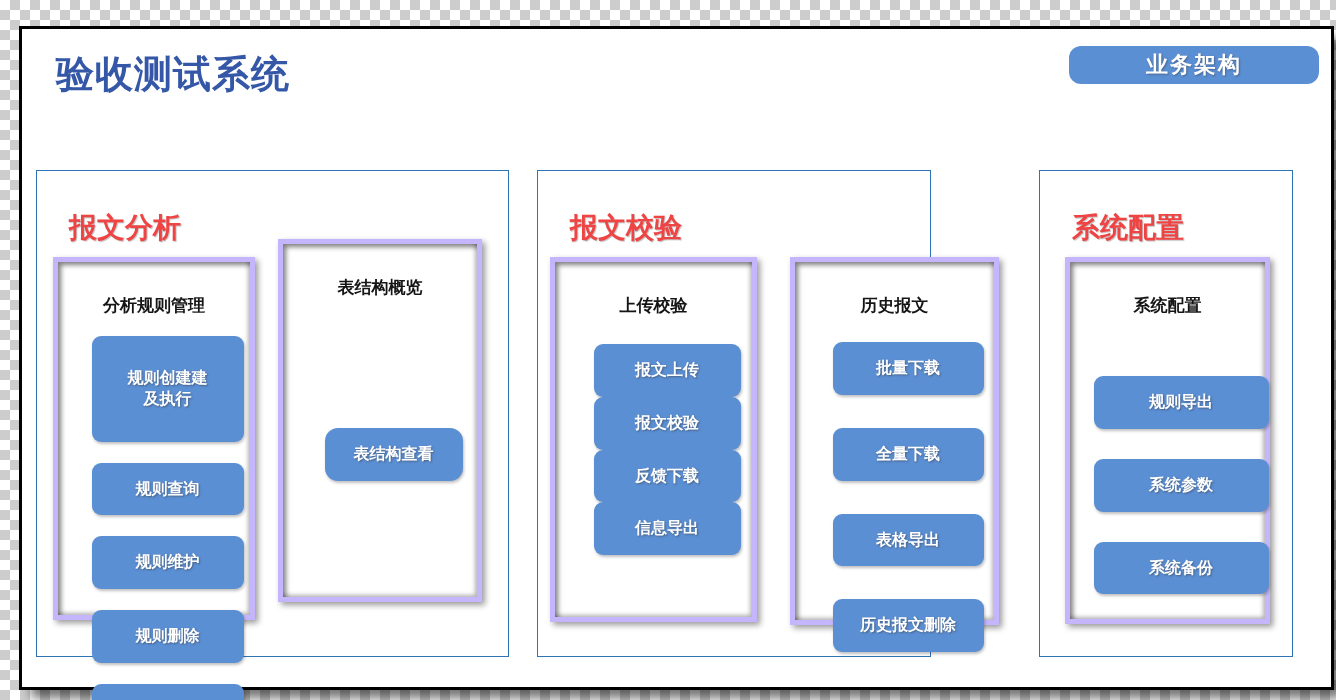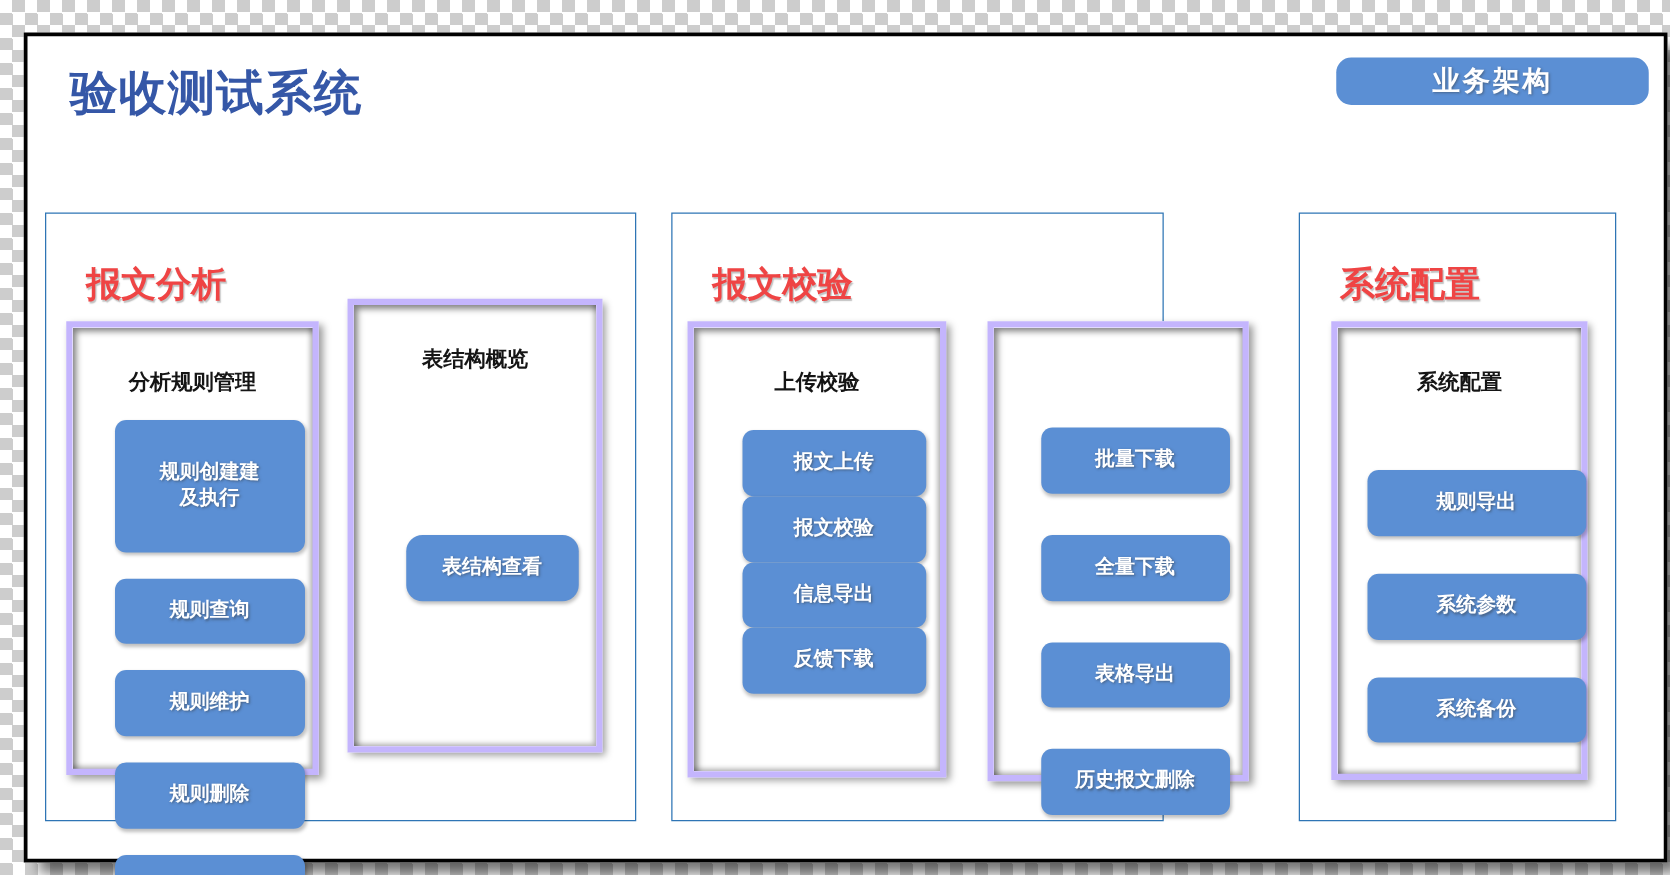--- a/index.html
+++ b/index.html
@@ -115,26 +115,27 @@
   </section>
 
   <section class="section sec2">
     <h2>报文校验</h2>
 
     <div class="group g2a">
       <h3>上传校验</h3>
       <div class="btns">
         <div class="btn">报文上传</div>
         <div class="btn">报文校验</div>
+        <div class="btn">反馈下载</div>
         <div class="btn">信息导出</div>
-        <div class="btn">反馈下载</div>
       </div>
     </div>
 
     <div class="group g2b">
+      <h3>历史报文</h3>
       <div class="btns">
         <div class="btn">批量下载</div>
         <div class="btn">全量下载</div>
         <div class="btn">表格导出</div>
         <div class="btn">历史报文删除</div>
       </div>
     </div>
   </section>
 
   <section class="section sec3">

